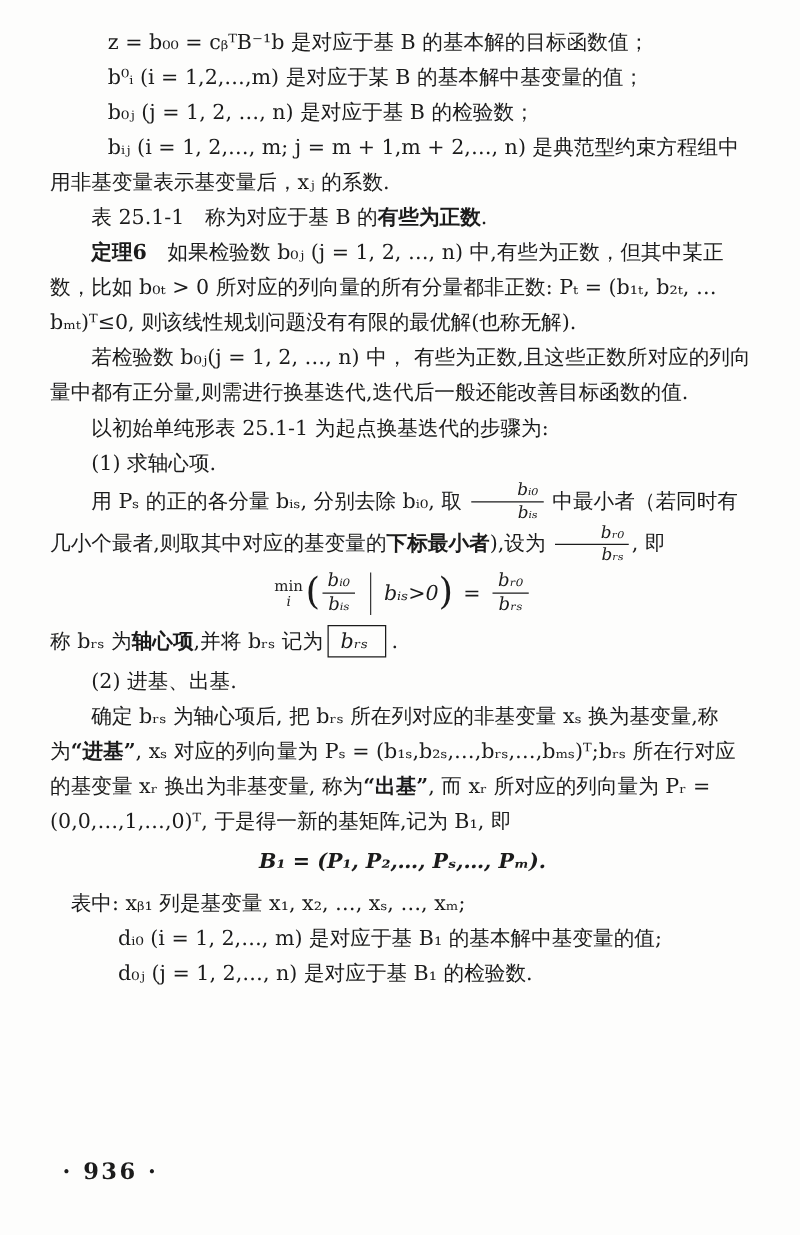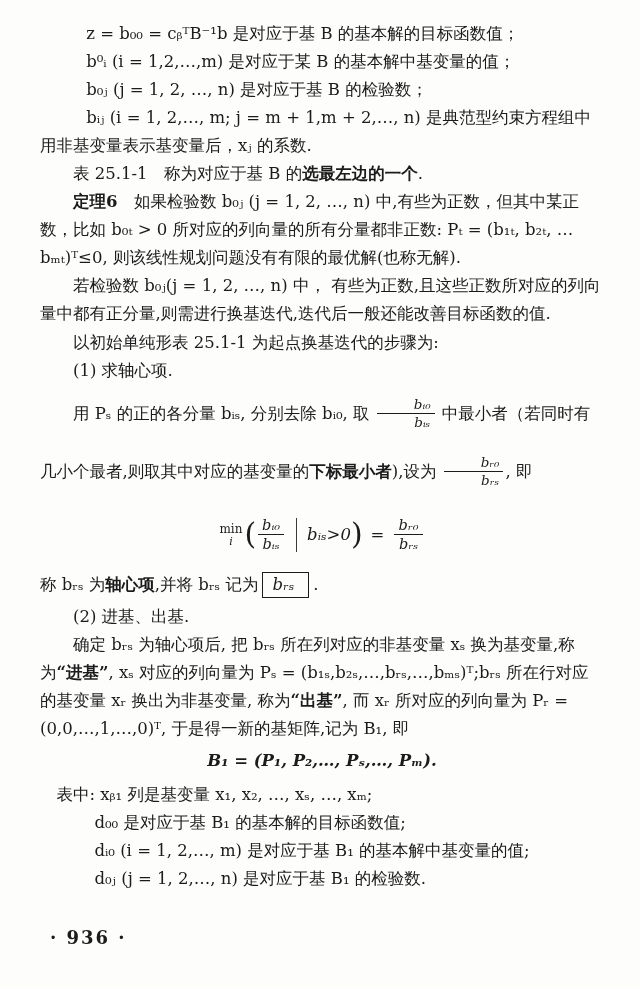--- a/index.html
+++ b/index.html
@@ -22,21 +22,21 @@
     display:flex;justify-content:center;align-items:center;
     font-style:italic;
   }
   .minop{display:inline-flex;flex-direction:column;align-items:center;line-height:1;margin-right:2px;font-style:normal;}
   .minop .op{font-size:12px;}
   .minop .opsub{font-size:11px;font-style:italic;margin-top:1px;}
   .paren{font-size:30px;font-weight:300;line-height:1;transform:translateY(-1px);font-style:normal;}
   .ifrac{
     display:inline-flex;flex-direction:column;align-items:center;
     vertical-align:middle;text-align:center;
-    font-size:13.5px;line-height:1.15;font-style:italic;margin:12px 2px;
+    font-size:13.5px;line-height:1.15;font-style:italic;margin:0 2px;
   }
   .ifrac .num{border-bottom:1px solid #1b1b1b;padding:0 4px 1px 4px;}
   .ifrac .den{padding-top:1px;}
   .cond-divider{
     display:inline-block;width:0;height:34px;border-left:1px solid #3a3a3a;
     margin:0 10px;vertical-align:middle;
   }
   .dfrac{font-size:14.5px;}
   .eq{margin:0 8px;font-style:normal;}
   .boxed{
@@ -54,21 +54,21 @@
 
 <div class="page">
 
   <div class="defs">
     <p>z = b₀₀ = cᵦᵀB⁻¹b 是对应于基 B 的基本解的目标函数值；</p>
     <p>b⁰ᵢ (i = 1,2,…,m) 是对应于某 B 的基本解中基变量的值；</p>
     <p>b₀ⱼ (j = 1, 2, …, n) 是对应于基 B 的检验数；</p>
     <p>bᵢⱼ (i = 1, 2,…, m; j = m + 1,m + 2,…, n) 是典范型约束方程组中用非基变量表示基变量后，xⱼ 的系数.</p>
   </div>
 
-  <p class="ind"><span>表 25.1-1　称为对应于基 B 的</span><span class="b">选最左边的一个</span><span>.</span></p>
+  <p class="ind"><span>表 25.1-1　称为对应于基 B 的</span><span class="b">有些为正数</span><span>.</span></p>
 
   <p class="ind"><span class="b">定理6</span><span>　如果检验数 b₀ⱼ (j = 1, 2, …, n) 中,有些为正数，但其中某正数，比如 b₀ₜ &gt; 0 所对应的列向量的所有分量都非正数:  Pₜ = (b₁ₜ, b₂ₜ, …bₘₜ)ᵀ≤0, 则该线性规划问题没有有限的最优解(也称无解).</span></p>
 
   <p class="ind">若检验数 b₀ⱼ(j = 1, 2, …, n) 中， 有些为正数,且这些正数所对应的列向量中都有正分量,则需进行换基迭代,迭代后一般还能改善目标函数的值.</p>
 
   <p class="ind">以初始单纯形表 25.1-1 为起点换基迭代的步骤为:</p>
 
   <p class="ind">(1) 求轴心项.</p>
 
   <p class="ind"><span>用 Pₛ 的正的各分量 bᵢₛ, 分别去除 bᵢ₀, 取 </span><span class="ifrac">
@@ -106,19 +106,18 @@
   <p class="ind">(2) 进基、出基.</p>
   <p class="ind"><span>确定 bᵣₛ 为轴心项后, 把 bᵣₛ 所在列对应的非基变量 xₛ 换为基变量,称为</span><span class="b">“进基”</span><span>, xₛ 对应的列向量为 Pₛ = (b₁ₛ,b₂ₛ,…,bᵣₛ,…,bₘₛ)ᵀ;bᵣₛ 所在行对应的基变量 xᵣ 换出为非基变量, 称为</span><span class="b">“出基”</span><span>, 而 xᵣ 所对应的列向量为 Pᵣ = (0,0,…,1,…,0)ᵀ, 于是得一新的基矩阵,记为 B₁, 即</span></p>
 
   <div class="disp">
     <span class="b math">B₁ = (P₁, P₂,…, Pₛ,…, Pₘ).</span>
   </div>
 
 
   <p class="ind1">表中: xᵦ₁ 列是基变量 x₁, x₂, …, xₛ, …, xₘ;</p>
   <div class="dnotes">
-    <p>d₀₀ 是对应于基 B₁ 的基本解的目标函数值;</p>
     <p>dᵢ₀ (i = 1, 2,…, m) 是对应于基 B₁ 的基本解中基变量的值;</p>
     <p>d₀ⱼ (j = 1, 2,…, n) 是对应于基 B₁ 的检验数.</p>
   </div>
 
   <div class="footer">· 936 ·</div>
 </div>
 
 </body></html>

